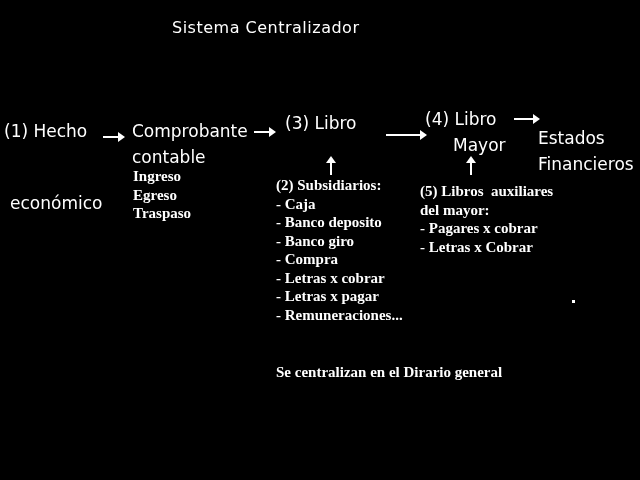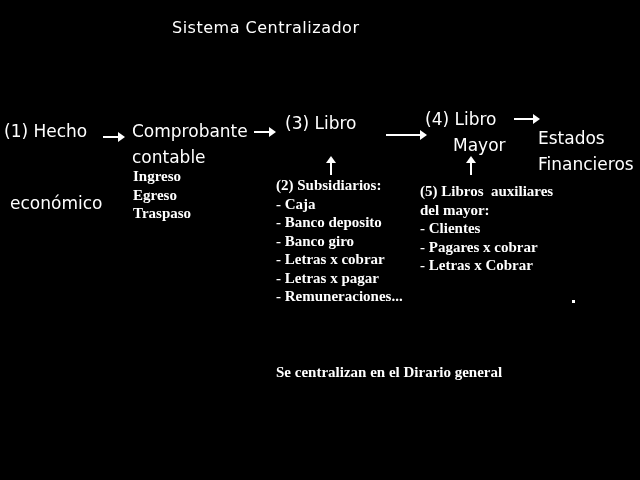--- a/index.html
+++ b/index.html
@@ -109,31 +109,31 @@
   <div>Estados</div>
   <div>Financieros</div>
 </div>
 
 <div class="abs small" style="left:276px; top:176px;">
   <div>(2) Subsidiarios:</div>
   <ul class="list">
     <li>- Caja</li>
     <li>- Banco deposito</li>
     <li>- Banco giro</li>
+    <li>- Compra</li>
     <li>- Letras x cobrar</li>
     <li>- Letras x pagar</li>
     <li>- Remuneraciones...</li>
   </ul>
 </div>
 
 <div class="abs small" style="left:420px; top:182px;">
   <div style="white-space:pre;text-align:right;">(5) Libros  auxiliares</div>
   <div>del mayor:</div>
   <ul class="list">
-    <li>- Clientes</li>
     <li>- Pagares x cobrar</li>
     <li>- Letras x Cobrar</li>
   </ul>
 </div>
 
 <div class="dot" style="left:572px; top:300px;"></div>
 
 <div class="abs small" style="left:276px; top:363px;">Se centralizan en el Dirario general</div>
 
 </body></html>

